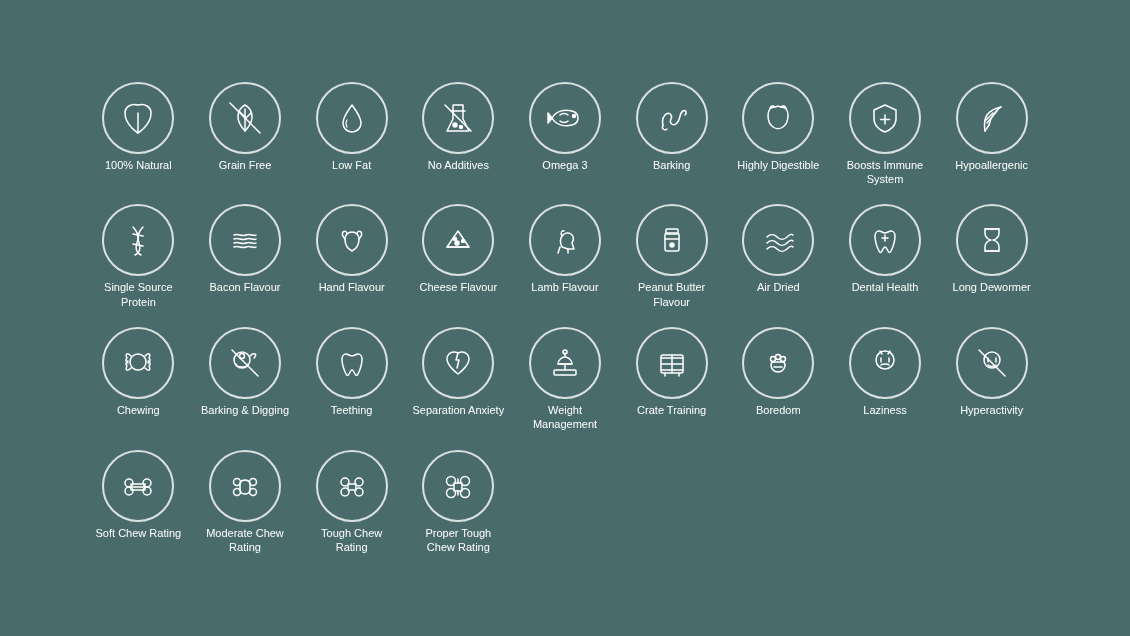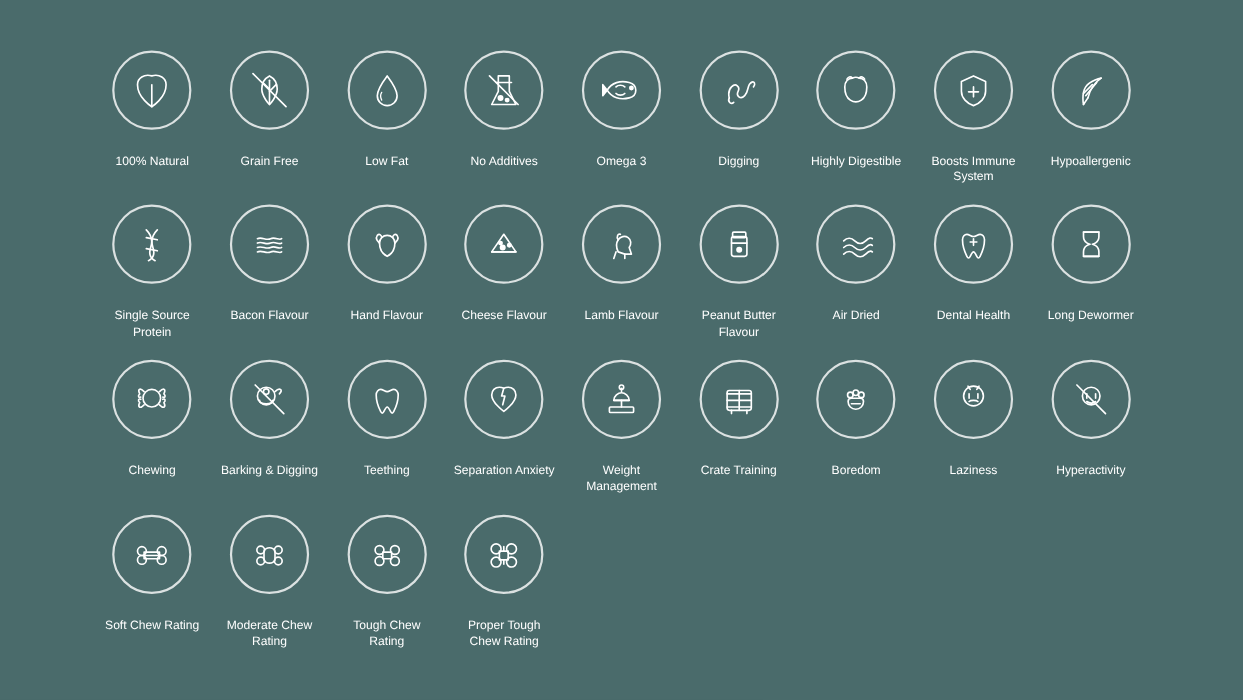--- a/index.html
+++ b/index.html
@@ -19,21 +19,21 @@
       grid-template-columns: repeat(9, 1fr);
       gap: 10px 0px;
       width: 960px;
       padding: 20px 0;
     }
     .icon-item {
       display: flex;
       flex-direction: column;
       align-items: center;
       justify-content: flex-start;
-      gap: 22px;
+      gap: 4px;
       padding: 4px 6px;
     }
     .icon-circle {
       width: 72px;
       height: 72px;
       border-radius: 50%;
       border: 2px solid rgba(255,255,255,0.8);
       display: flex;
       align-items: center;
       justify-content: center;
@@ -126,21 +126,21 @@
   </div>
 
   <div class="icon-item">
     <div class="icon-circle">
       <svg viewBox="0 0 42 42">
         <path d="M12 28 C12 28 10 22 14 18 C18 14 22 18 20 22 C18 26 22 30 26 26 C30 22 28 16 32 14"></path>
         <path d="M32 14 C35 12 36 16 34 18"></path>
         <path d="M12 28 C10 32 14 34 16 32"></path>
       </svg>
     </div>
-    <span class="icon-label">Digging</span>
+    <span class="icon-label">Barking</span>
   </div>
 
   <div class="icon-item">
     <div class="icon-circle">
       <svg viewBox="0 0 42 42">
         <path d="M18 10 C14 10 11 13 11 18 C11 24 13 28 16 30 C19 32 23 32 26 30 C29 28 31 24 31 18 C31 13 28 10 24 10 C22 9 20 9 18 10Z"></path>
         <path d="M18 10 C16 8 14 9 13 11"></path>
         <path d="M24 10 C26 8 28 9 29 11"></path>
       </svg>
     </div>

